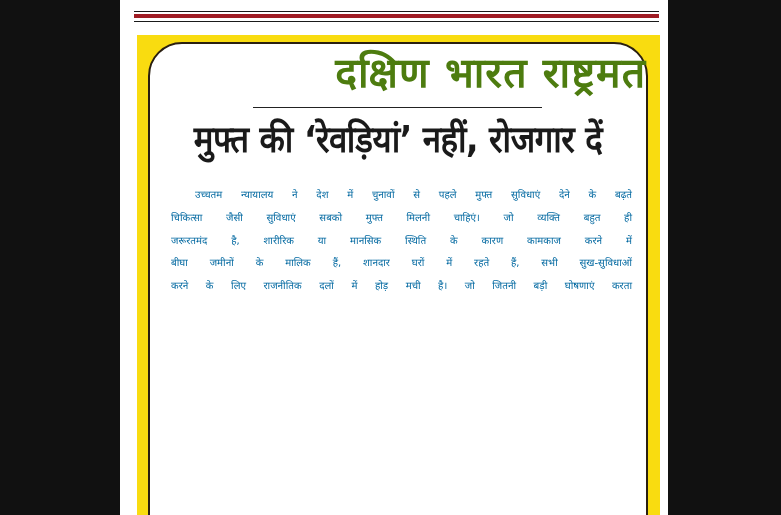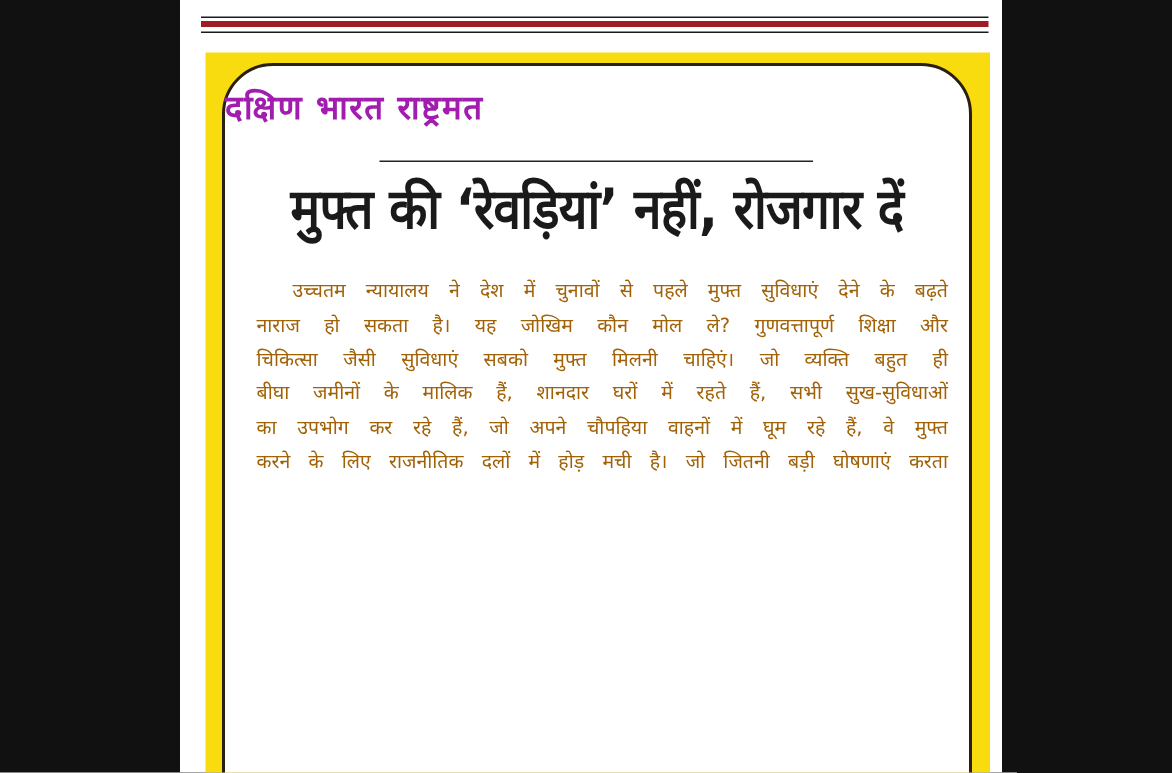--- a/index.html
+++ b/index.html
@@ -27,47 +27,47 @@
     background: #f9dc10;
   }
   .inner-box {
     position: absolute; left: 11px; top: 7px; width: 496px; height: 500px;
     background: #ffffff;
     border: 2px solid #2a1f10;
     border-radius: 34px 34px 0 0;
   }
   .masthead {
     position: absolute; left: 0; right: 0; top: 8px;
-    text-align: left;
-    color: #a21caf;
+    text-align: right;
+    color: #4d7c0f;
     font-family: "DejaVu Sans", sans-serif;
     font-weight: bold;
-    font-size: 22px;
+    font-size: 41px;
     line-height: 42px;
     letter-spacing: 1px;
   }
   .masthead-rule {
     position: absolute; left: 103px; width: 289px; top: 63px; height: 1px; background: #222;
   }
   .headline {
     position: absolute; left: 0; right: 0; top: 71px;
     text-align: center;
     color: #1a1a1a;
     font-family: "DejaVu Sans", sans-serif;
     font-weight: bold;
     font-size: 33px;
     line-height: 50px;
     letter-spacing: -0.5px;
     transform: scaleY(1.12);
   }
   .body-text {
     position: absolute; left: 21px; right: 14px; top: 140px;
-    color: #a16207;
+    color: #0369a1;
     font-family: "DejaVu Sans", sans-serif;
-    font-size: 13px;
+    font-size: 10px;
     line-height: 22.8px;
     text-align: justify;
     text-align-last: justify;
   }
   .body-text .line { display: block; white-space: nowrap; text-align: justify; text-align-last: justify; }
   .body-text .line.first { padding-left: 24px; }
 </style>
 </head>
 <body>
 
@@ -76,21 +76,20 @@
   <div class="rule-red"></div>
   <div class="rule-bot"></div>
 
   <div class="yellow-box">
     <div class="inner-box">
       <div class="masthead">दक्षिण भारत राष्ट्रमत</div>
       <div class="masthead-rule"></div>
       <div class="headline">मुफ्त की ‘रेवड़ियां’ नहीं, रोजगार दें</div>
       <div class="body-text">
         <span class="line first">उच्चतम न्यायालय ने देश में चुनावों से पहले मुफ्त सुविधाएं देने के बढ़ते</span>
-        <span class="line">नाराज हो सकता है। यह जोखिम कौन मोल ले? गुणवत्तापूर्ण शिक्षा और</span>
         <span class="line">चिकित्सा जैसी सुविधाएं सबको मुफ्त मिलनी चाहिएं। जो व्यक्ति बहुत ही</span>
+        <span class="line">जरूरतमंद है, शारीरिक या मानसिक स्थिति के कारण कामकाज करने में</span>
         <span class="line">बीघा जमीनों के मालिक हैं, शानदार घरों में रहते हैं, सभी सुख-सुविधाओं</span>
-        <span class="line">का उपभोग कर रहे हैं, जो अपने चौपहिया वाहनों में घूम रहे हैं, वे मुफ्त</span>
         <span class="line">करने के लिए राजनीतिक दलों में होड़ मची है। जो जितनी बड़ी घोषणाएं करता</span>
       </div>
     </div>
   </div>
 </div>
 
 </body></html>

